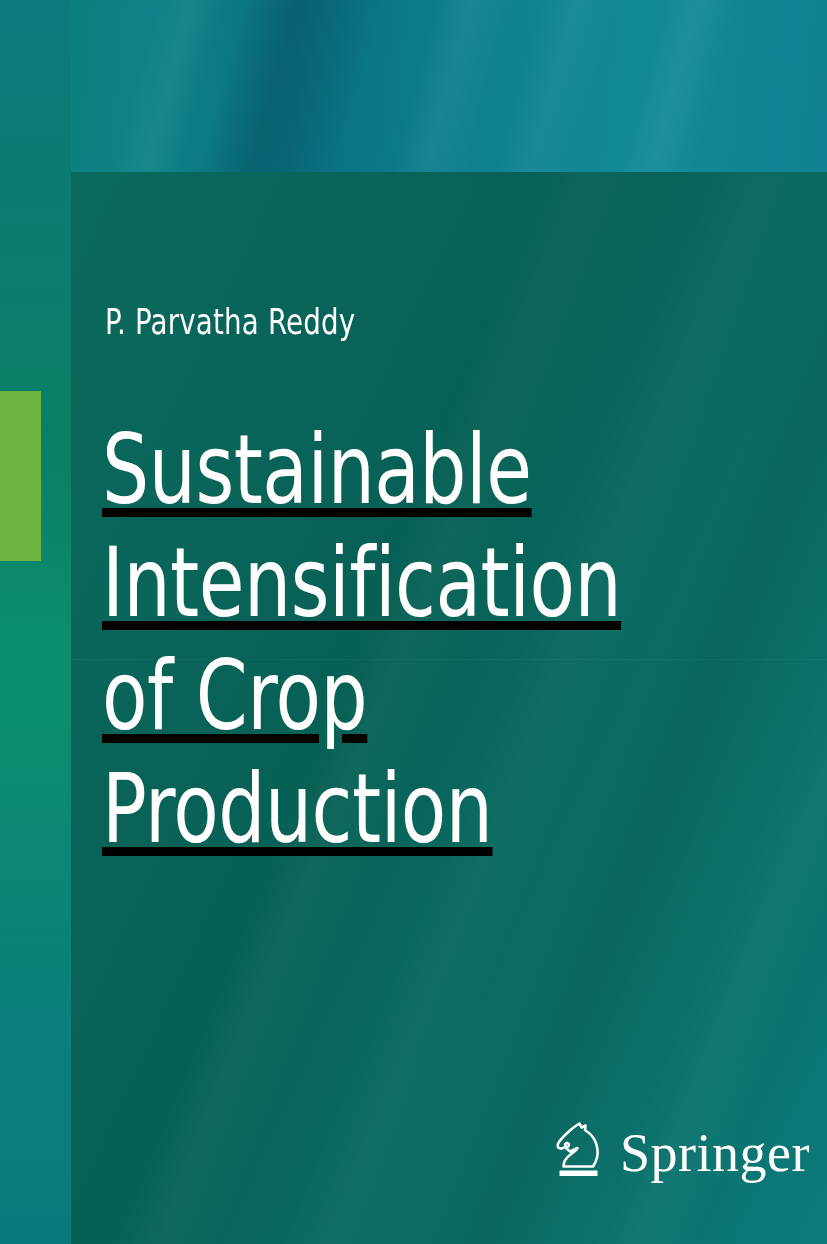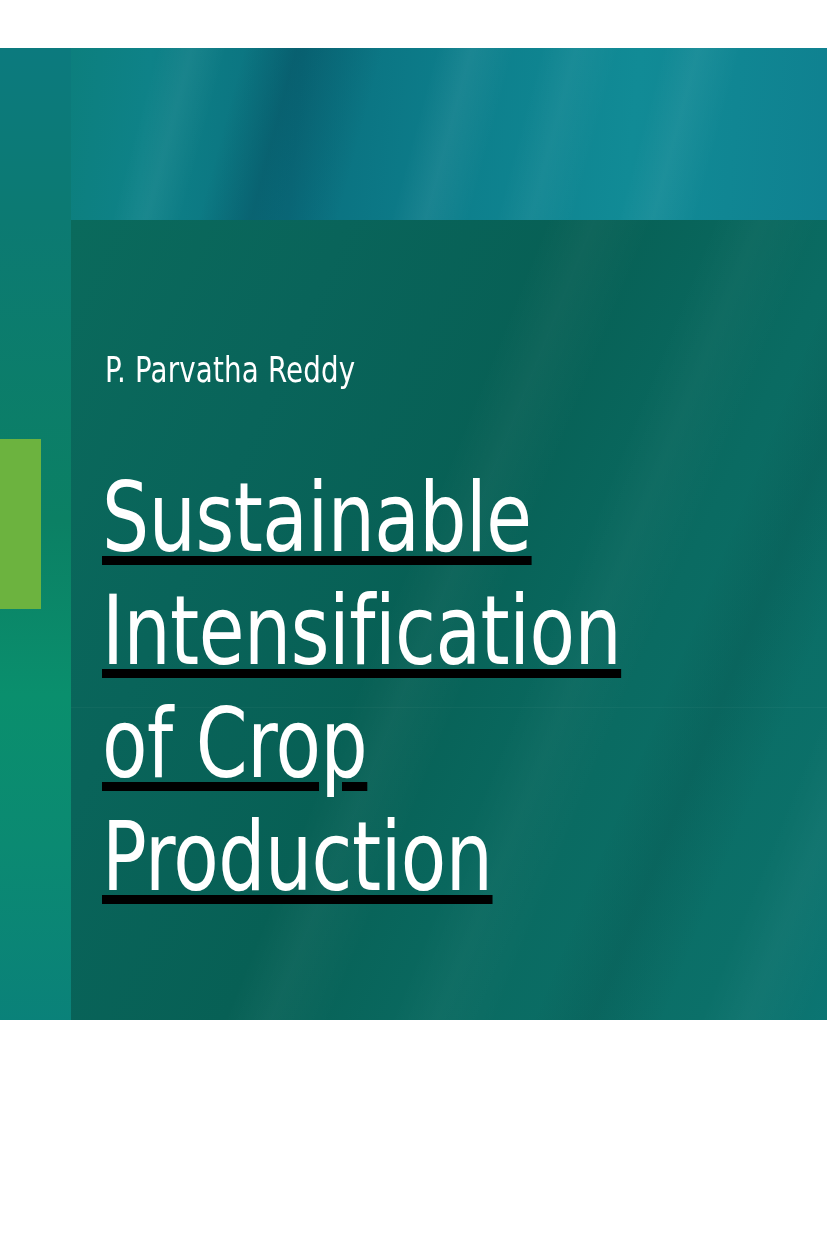--- a/index.html
+++ b/index.html
@@ -3,25 +3,24 @@
 <meta charset="utf-8">
 <style>
   html, body {
     margin: 0;
     padding: 0;
     background: #ffffff;
   }
   #cover {
     position: relative;
     width: 827px;
-    height: 972px;
+    height: 1244px;
     overflow: hidden;
     font-family: "Liberation Sans", sans-serif;
     background: #0a6a5a;
-    margin-top: 48px;
   }
 
   
   .bg-base {
     position: absolute;
     left: 0; top: 0; right: 0; bottom: 0;
     background: linear-gradient(100deg, #0d7f76 0%, #0a6e60 28%, #07655a 58%, #0b7a74 88%, #10808a 100%);
   }
   
   .band-top {
@@ -169,14 +168,34 @@
 
   <p class="author">P. Parvatha Reddy</p>
 
   <div class="title-block">
     <p class="title-line">Sustainable</p>
     <p class="title-line">Intensification</p>
     <p class="title-line">of Crop</p>
     <p class="title-line">Production</p>
   </div>
 
+  <div class="logo">
+    <svg class="logo-mark" viewBox="0 0 60 66" aria-hidden="true">
+      <g fill="none" stroke="#ffffff" stroke-width="2.6" stroke-linejoin="round" stroke-linecap="round">
+        <path d="M31.5 5.5 L33.5 9.5 L37.5 7.5 L37.0 12.0
+                 C43.5 16.0 48.5 23.0 49.5 31.5
+                 C50.3 38.5 48.0 44.0 45.0 48.5
+                 L15.5 48.5
+                 C15.5 43.5 18.5 39.5 22.5 36.5
+                 C25.5 34.2 28.0 32.5 29.5 30.0
+                 L22.0 33.5 L17.0 29.0
+                 C17.0 29.0 13.5 31.5 11.0 30.0
+                 C9.0 28.8 9.5 26.0 11.0 24.0
+                 C13.5 20.5 18.0 16.0 22.0 12.5
+                 C25.5 9.4 29.0 7.0 31.5 5.5 Z"></path>
+        <path d="M19.0 25.0 a1.9 1.9 0 1 0 0.1 0"></path>
+      </g>
+      <rect x="11.5" y="52.5" width="38" height="5.5" fill="#ffffff"></rect>
+    </svg>
+    <span class="logo-word">Springer</span>
+  </div>
 
 </div>
 
 </body></html>

